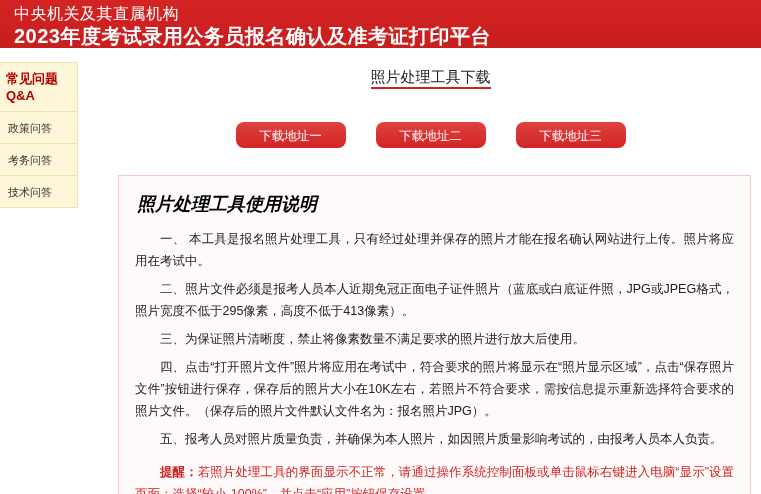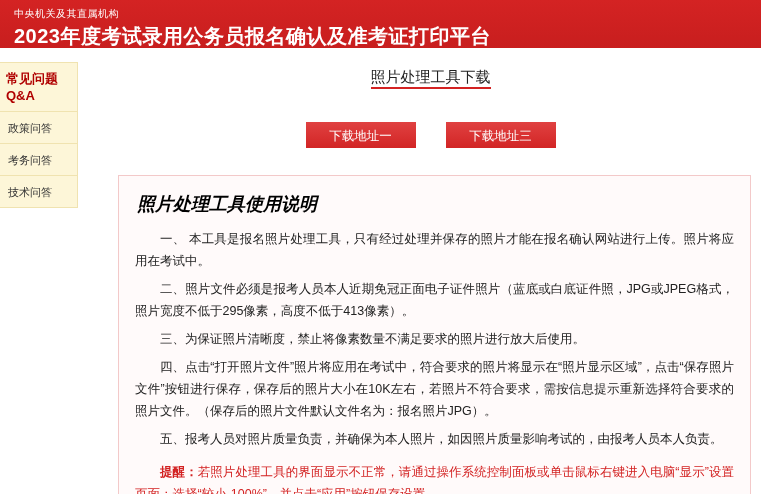--- a/index.html
+++ b/index.html
@@ -22,21 +22,21 @@
   
   .header {
     background: #d32222;
     background: linear-gradient(to bottom, #d42323 0%, #c81e1e 100%);
     color: #ffffff;
     padding: 6px 14px 10px 14px;
     height: 48px;
     box-sizing: border-box;
   }
   .header-sub {
-    font-size: 10px;
+    font-size: 16px;
     line-height: 16px;
     font-weight: normal;
     letter-spacing: 0.5px;
   }
   .header-title {
     font-size: 20px;
     line-height: 26px;
     font-weight: bold;
     letter-spacing: 0.5px;
     margin-top: 1px;
@@ -115,21 +115,21 @@
   .dl-btn {
     background: #dd3333;
     background: linear-gradient(to bottom, #e04141 0%, #d22525 100%);
     color: #ffffff;
     font-size: 12.5px;
     width: 110px;
     height: 26px;
     line-height: 26px;
     text-align: center;
     border: none;
-    border-radius: 0;
+    border-radius: 8px;
     cursor: pointer;
     font-family: "Liberation Sans", sans-serif;
   }
 
   .panel {
     margin: 27px 0 0 8px;
     border: 1px solid #f3c9c9;
     background: #fffafa;
     padding: 14px 16px 18px 16px;
     box-sizing: border-box;
@@ -181,20 +181,21 @@
     </div>
 
     <div class="main">
 
       <div class="section-title-wrap">
         <div class="section-title">照片处理工具下载</div>
       </div>
 
       <div class="dl-buttons">
         <button class="dl-btn">下载地址一</button>
+        <button class="dl-btn">下载地址二</button>
         <button class="dl-btn">下载地址三</button>
       </div>
 
       <div class="panel">
         <div class="panel-title">照片处理工具使用说明</div>
         <p>一、 本工具是报名照片处理工具，只有经过处理并保存的照片才能在报名确认网站进行上传。照片将应用在考试中。</p>
         <p>二、照片文件必须是报考人员本人近期免冠正面电子证件照片（蓝底或白底证件照，JPG或JPEG格式，照片宽度不低于295像素，高度不低于413像素）。</p>
         <p>三、为保证照片清晰度，禁止将像素数量不满足要求的照片进行放大后使用。</p>
         <p>四、点击“打开照片文件”照片将应用在考试中，符合要求的照片将显示在“照片显示区域”，点击“保存照片文件”按钮进行保存，保存后的照片大小在10K左右，若照片不符合要求，需按信息提示重新选择符合要求的照片文件。（保存后的照片文件默认文件名为：报名照片JPG）。</p>
         <p>五、报考人员对照片质量负责，并确保为本人照片，如因照片质量影响考试的，由报考人员本人负责。</p>

